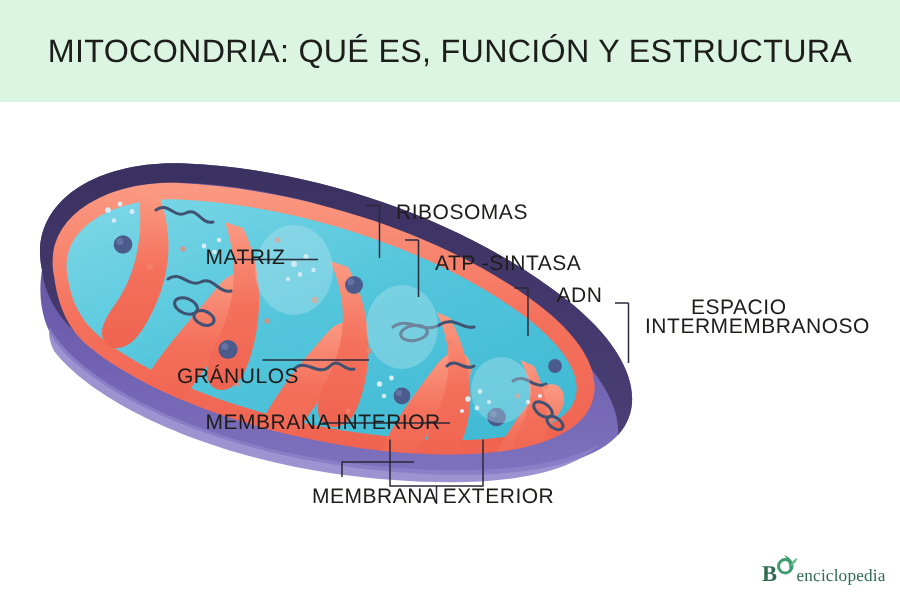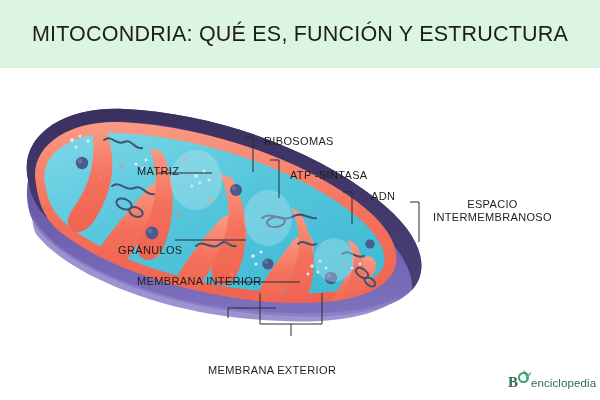--- a/index.html
+++ b/index.html
@@ -55,33 +55,33 @@
     width: 600px;
     height: 332px;
   }
   #diagram svg {
     display: block;
   }
 
   
   .label {
     position: absolute;
-    font-size: 11px;
+    font-size: 14px;
     letter-spacing: 0.35px;
     color: #1d1d1b;
     white-space: nowrap;
     font-family: "Liberation Sans", sans-serif;
     line-height: 12.5px;
   }
   .label.two-line { white-space: normal; text-align: center; }
 
   .lbl-matriz        { left: 113px; top: 165px; padding-left: 24px; }
   .lbl-granulos      { left: 118px; top: 244px; }
   .lbl-memb-int      { left: 97px;  top: 275px; margin-left: 40px; }
-  .lbl-memb-ext      { left: 208px; top: 324px; margin-top: 40px; }
+  .lbl-memb-ext      { left: 208px; top: 324px; }
   .lbl-ribosomas     { left: 264px; top: 135px; }
   .lbl-atp           { left: 290px; top: 157px; margin-top: 12px; }
   .lbl-adn           { left: 371px; top: 190px; }
   .lbl-espacio       { left: 430px; top: 198px; width: 125px; text-align: center; }
   .lbl-crestas       { left: 335px; top: 337px; width: 105px; text-align: center; }
 
   
   .logo {
     position: absolute;
     left: 508px;
@@ -116,21 +116,21 @@
   .logo-leaf {
     position: absolute;
     left: 3px;
     top: -3px;
   }
   .logo-word {
     font-size: 11.5px;
     color: #2f6b4f;
     line-height: 1;
     letter-spacing: 0.1px;
-    font-family: Liberation Sans, sans-serif;
+    font-family: Liberation Serif, serif;
   }
 </style>
 </head>
 <body>
 
 <div id="stage">
 
   <div class="header-band"></div>
   <div class="header-title">MITOCONDRIA: QUÉ ES, FUNCIÓN Y ESTRUCTURA</div>
 

